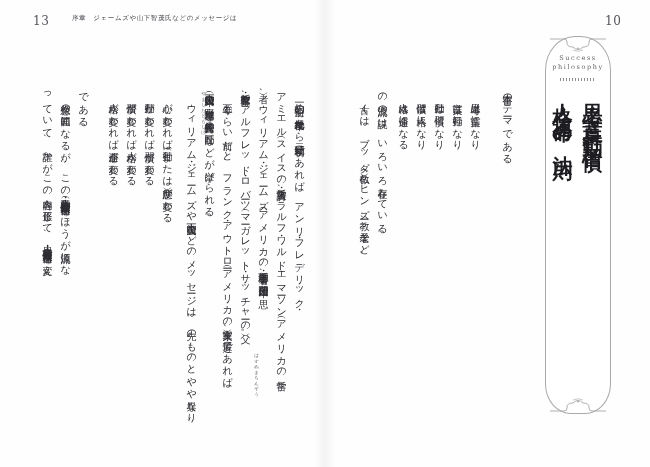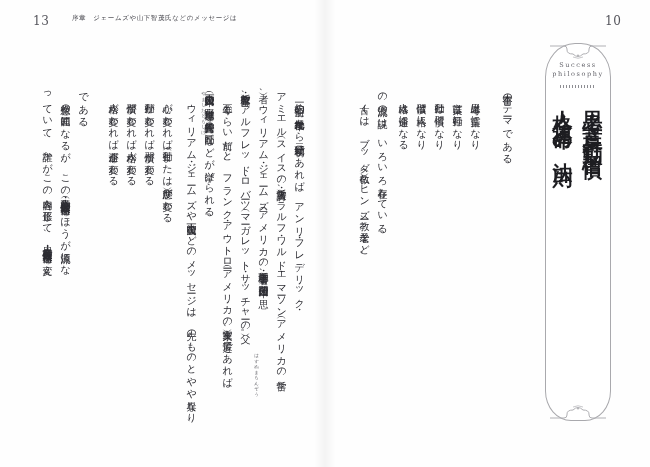--- a/index.html
+++ b/index.html
@@ -38,21 +38,21 @@
   .verse-right{margin-right:14px;margin-left:3px;}
   
   .furigana{
     position:absolute;writing-mode:vertical-rl;font-size:4.5px;color:#5a5a60;
     letter-spacing:0.4px;font-family:"DejaVu Sans","Liberation Sans",sans-serif;
   }
   .furigana-1{left:254px;top:350px;}
   .furigana-2{left:201px;top:88px;}
   
   .title-frame{
-    position:absolute;left:545px;top:43px;width:66px;height:378px;
+    position:absolute;left:545px;top:36px;width:66px;height:378px;
     border:1.5px solid #a9a9ad;background:#ffffff;
     border-radius:30px 30px 26px 26px / 34px 34px 30px 30px;
     box-sizing:border-box;
   }
   .frame-orn{position:absolute;left:50%;transform:translateX(-50%);color:#b0b0b4;}
   .frame-orn.top{top:1px;}
   .frame-orn.bottom{bottom:1px;transform:translateX(-50%) scaleY(-1);}
   .success-label{
     position:absolute;top:17px;left:0;right:0;text-align:center;
     font-size:6.5px;line-height:9px;letter-spacing:1.6px;color:#5f5f66;

